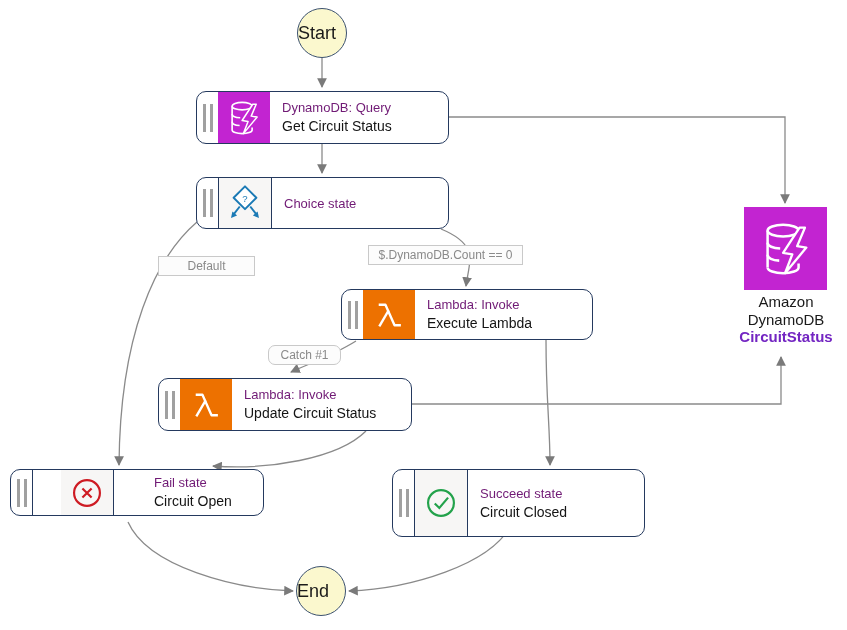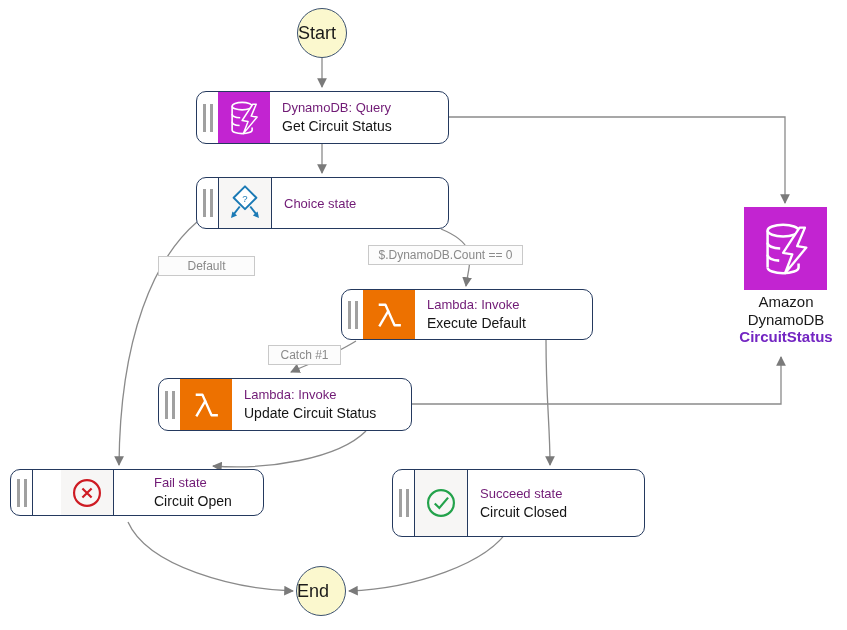--- a/index.html
+++ b/index.html
@@ -162,21 +162,21 @@
       <div class="bar"></div>
         <div class="bar"></div>
     </div>
     <div class="icon-cell" style="background-color: rgb(237, 113, 0); color: rgb(237, 113, 0);">
       <svg width="38" height="38">
           <use href="#sym-lambda" width="38" height="38"></use>
         </svg>
     </div>
     <div class="text-cell">
       <span class="state-title">Lambda: Invoke</span>
-      <span class="state-name">Execute Default</span>
+      <span class="state-name">Execute Lambda</span>
     </div>
   </div>
 
   <div class="state-box" style="left: 158px; top: 378px; width: 254px; height: 53px; border-color: rgb(36, 57, 94);">
     <div class="bars-cell">
       <div class="bar"></div>
         <div class="bar"></div>
     </div>
     <div class="icon-cell" style="background-color: rgb(237, 113, 0); color: rgb(237, 113, 0);">
       <svg width="38" height="38">
@@ -220,21 +220,21 @@
       <span class="state-name">Circuit Closed</span>
     </div>
   </div>
 
   <div class="terminal" style="left: 296px; top: 566px; background-color: rgb(251, 248, 206);">
     <span>End</span>
   </div>
 
   <div class="edge-label" style="left:130px;top:256px;width:97px;margin-left:28px;">Default</div>
   <div class="edge-label" style="left:368px;top:245px;width:155px;">$.DynamoDB.Count == 0</div>
-  <div class="edge-label" style="left:268px;top:345px;width:73px;">Catch #1</div>
+  <div class="edge-label" style="left:268px;top:345px;width:73px;border-radius:7px;">Catch #1</div>
 
   <div class="resource-icon" style="left: 744px; top: 207px; background-color: rgb(194, 36, 209); color: rgb(194, 36, 209);">
     <svg width="62" height="62">
         <use href="#sym-db" width="62" height="62"></use>
       </svg>
   </div>
   <div class="resource-caption" style="left:711px;top:293px;">
     <div>Amazon</div>
     <div>DynamoDB</div>
     <div class="resource-name" style="color: rgb(115, 37, 194);">CircuitStatus</div>

